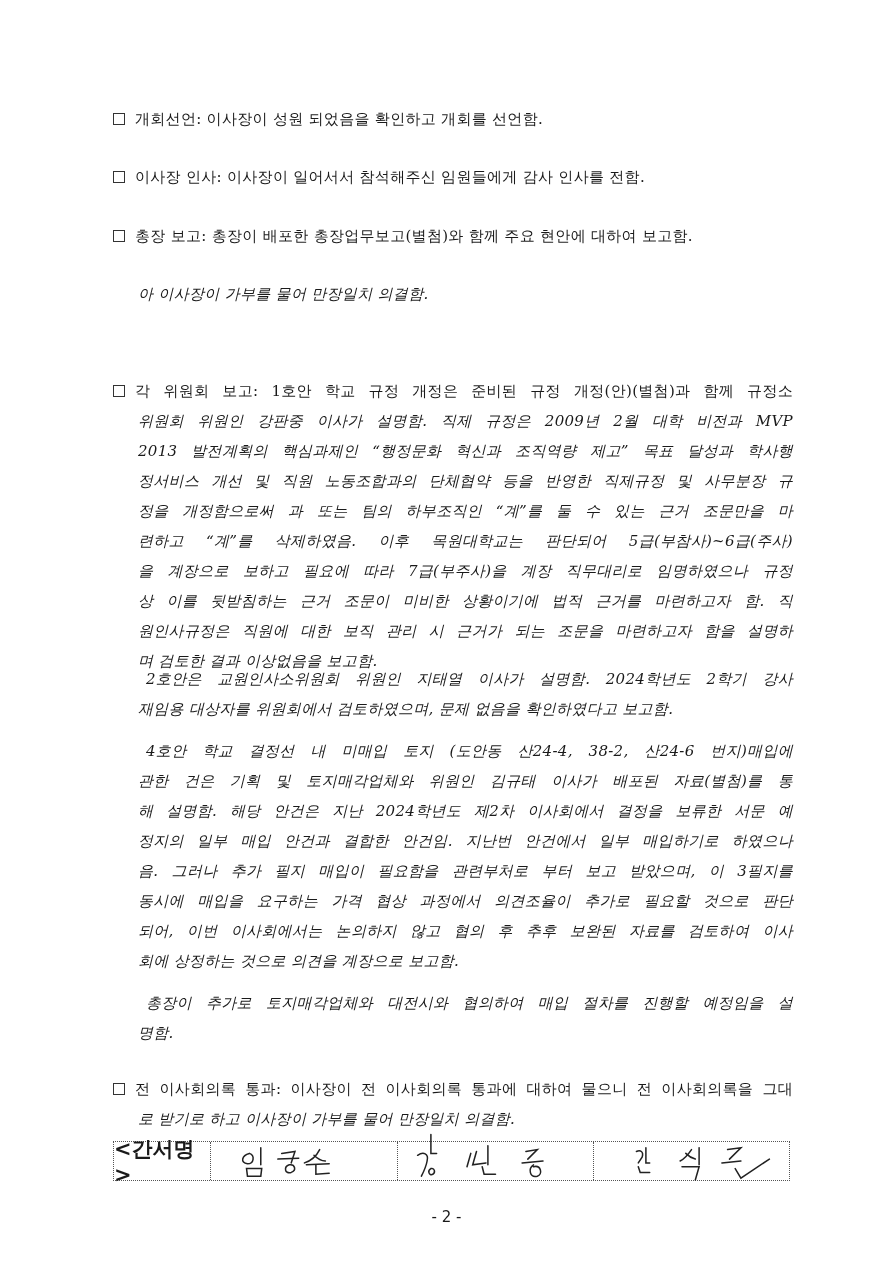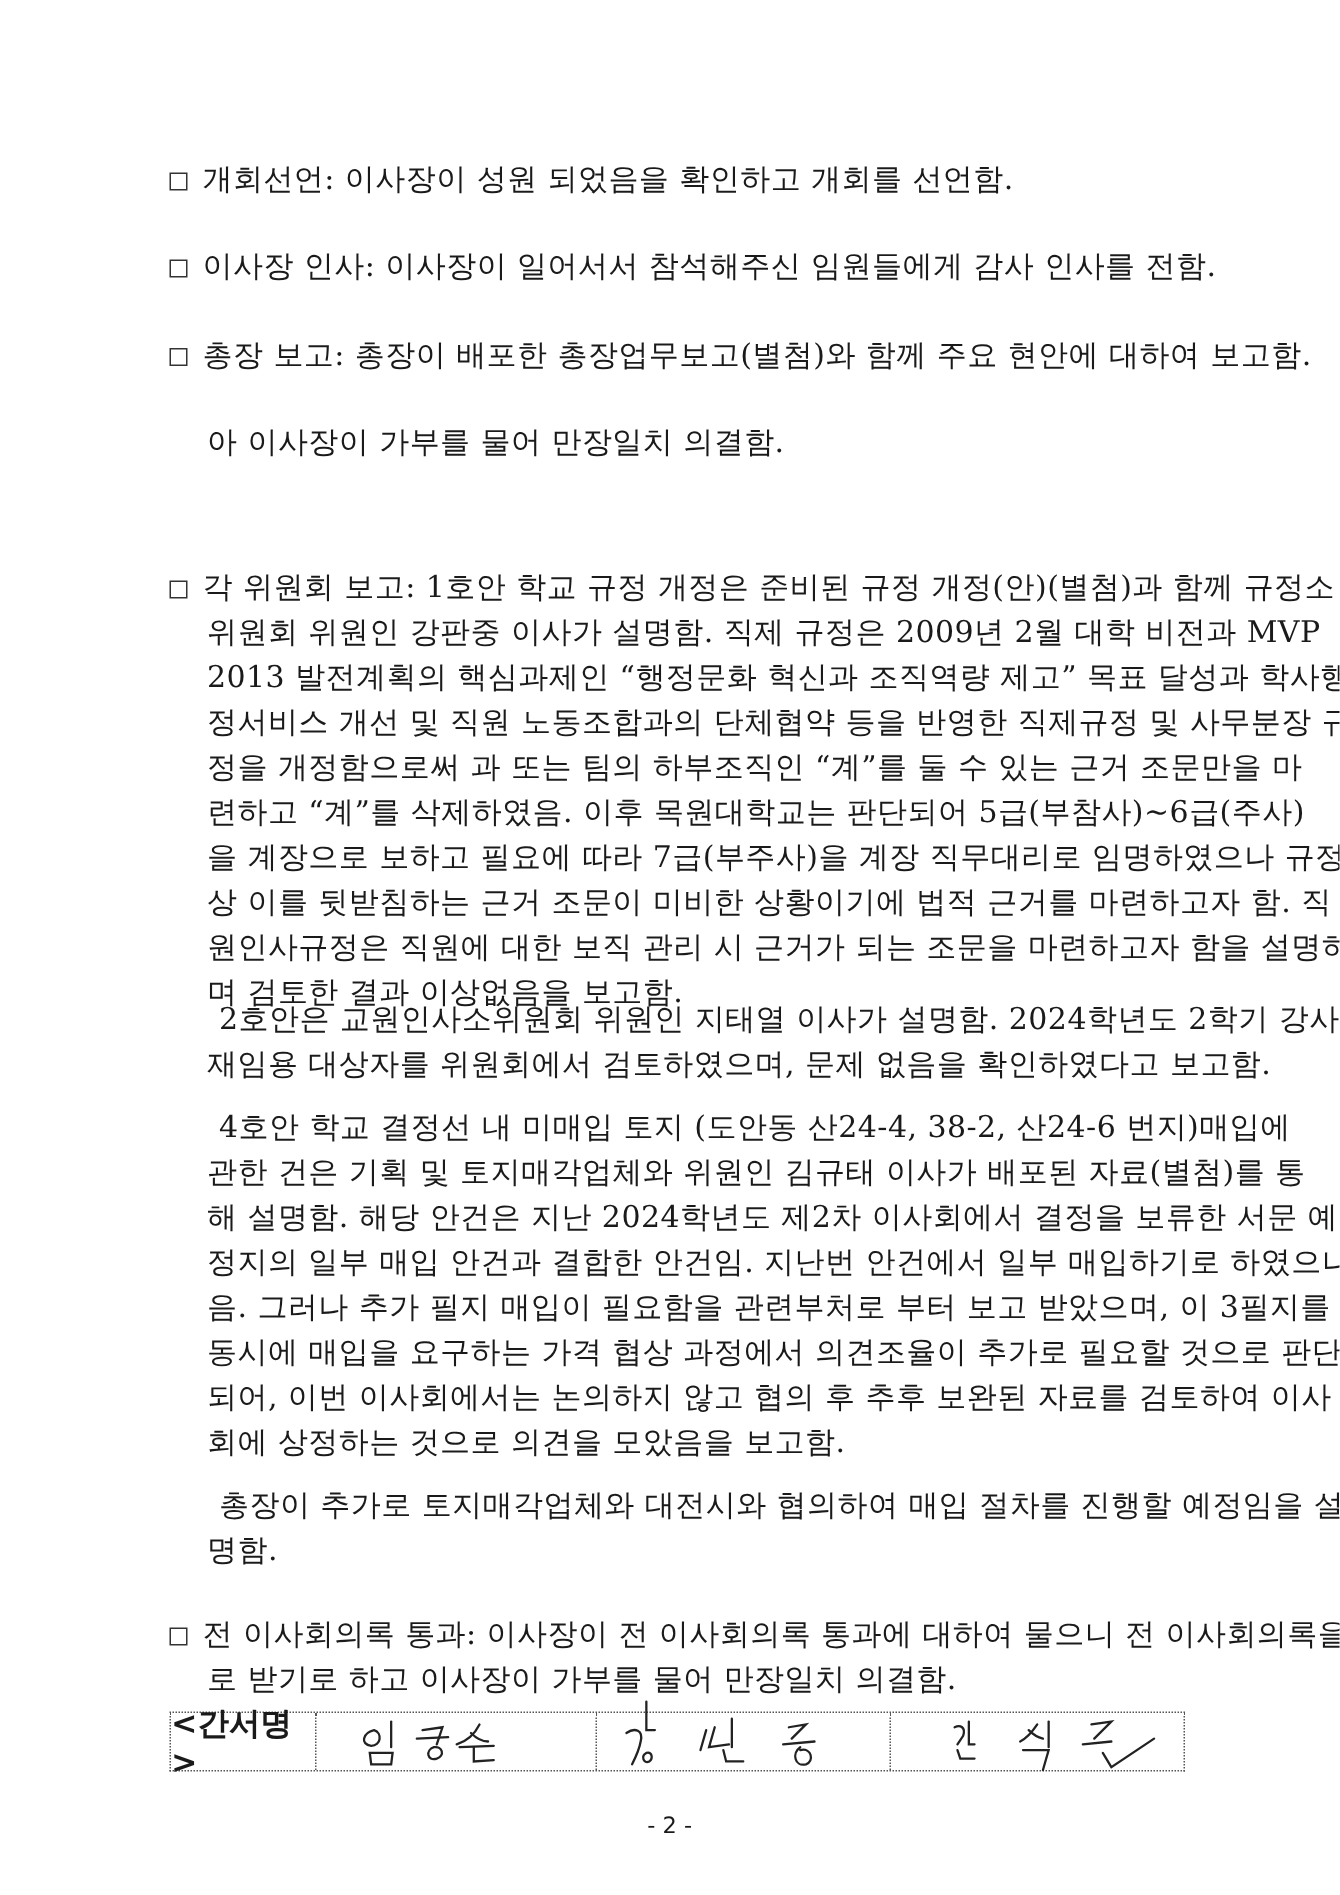--- a/index.html
+++ b/index.html
@@ -1,25 +1,25 @@
 <!DOCTYPE html>
 <html><head>
   <meta charset="utf-8">
   <style>
     html, body { margin: 0; padding: 0; background: #ffffff; }
     body { width: 893px; height: 1263px; position: relative; overflow: hidden;
            font-family: "DejaVu Serif", "Liberation Serif", serif; color: #1a1a1a; }
     .page { position: absolute; left: 0; top: 0; width: 893px; height: 1263px; }
-    .para { position: absolute; left: 113px; width: 680px; font-size: 20px;
+    .para { position: absolute; left: 113px; width: 680px; font-size: 15px;
             letter-spacing: 0.3px; text-align: justify; text-align-last: left; }
     .para .line { display: block; height: 30px; line-height: 30px; white-space: nowrap; text-align-last: justify; }
     .para .line.last { text-align-last: left; }
     .bullet { display: inline-block; width: 12px; height: 12px; border: 1px solid #333;
               vertical-align: -1px; margin-right: 10px; box-sizing: border-box; }
-    .cont { padding-left: 25px; }
+    .cont { padding-left: 25px; font-style: italic; }
     .sig-box { position: absolute; left: 113px; top: 1141px; width: 677px; height: 40px;
                border: 1px dotted #555; display: flex; box-sizing: border-box; }
     .sig-cell { border-right: 1px dotted #555; height: 100%; box-sizing: border-box;
                 display: flex; align-items: center; justify-content: center; }
     .sig-cell:last-child { border-right: none; }
     .sig-label { width: 97px; font-family: "DejaVu Sans", sans-serif; font-size: 21px; font-weight: bold; }
     .sig-1 { width: 187px; }
     .sig-2 { width: 196px; }
     .sig-3 { flex: 1; }
     .sig-cell svg { width: 100%; height: 100%; overflow: visible; }
@@ -67,21 +67,21 @@
   </div>
 
   <div class="para" style="top:736px;">
     <span class="line cont" style="padding-left:33px;">4호안 학교 결정선 내 미매입 토지 (도안동 산24-4, 38-2, 산24-6 번지)매입에</span>
     <span class="line cont">관한 건은 기획 및 토지매각업체와 위원인 김규태 이사가 배포된 자료(별첨)를 통</span>
     <span class="line cont">해 설명함. 해당 안건은 지난 2024학년도 제2차 이사회에서 결정을 보류한 서문 예</span>
     <span class="line cont">정지의 일부 매입 안건과 결합한 안건임. 지난번 안건에서 일부 매입하기로 하였으나</span>
     <span class="line cont">음. 그러나 추가 필지 매입이 필요함을 관련부처로 부터 보고 받았으며, 이 3필지를</span>
     <span class="line cont">동시에 매입을 요구하는 가격 협상 과정에서 의견조율이 추가로 필요할 것으로 판단</span>
     <span class="line cont">되어, 이번 이사회에서는 논의하지 않고 협의 후 추후 보완된 자료를 검토하여 이사</span>
-    <span class="line last cont">회에 상정하는 것으로 의견을 모았음을 보고함.</span>
+    <span class="line last cont">회에 상정하는 것으로 의견을 계장으로 보고함.</span>
   </div>
 
   <div class="para" style="top:988px;">
     <span class="line cont" style="padding-left:33px;">총장이 추가로 토지매각업체와 대전시와 협의하여 매입 절차를 진행할 예정임을 설</span>
     <span class="line last cont">명함.</span>
   </div>
 
   <div class="para" style="top:1074px;">
     <span class="line"><span class="bullet"></span><span>전 이사회의록 통과: 이사장이 전 이사회의록 통과에 대하여 물으니 전 이사회의록을 그대</span></span>
     <span class="line last cont">로 받기로 하고 이사장이 가부를 물어 만장일치 의결함.</span>

